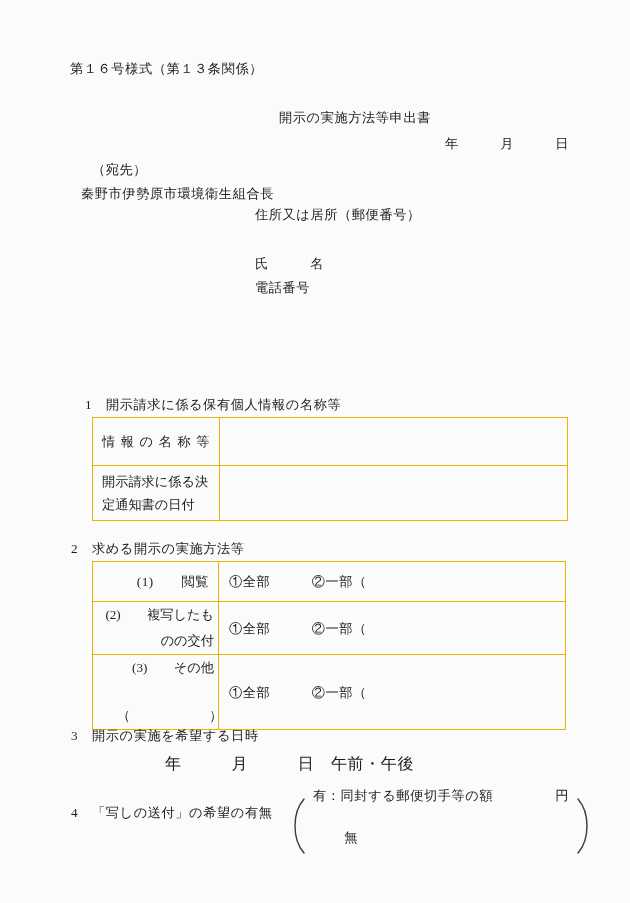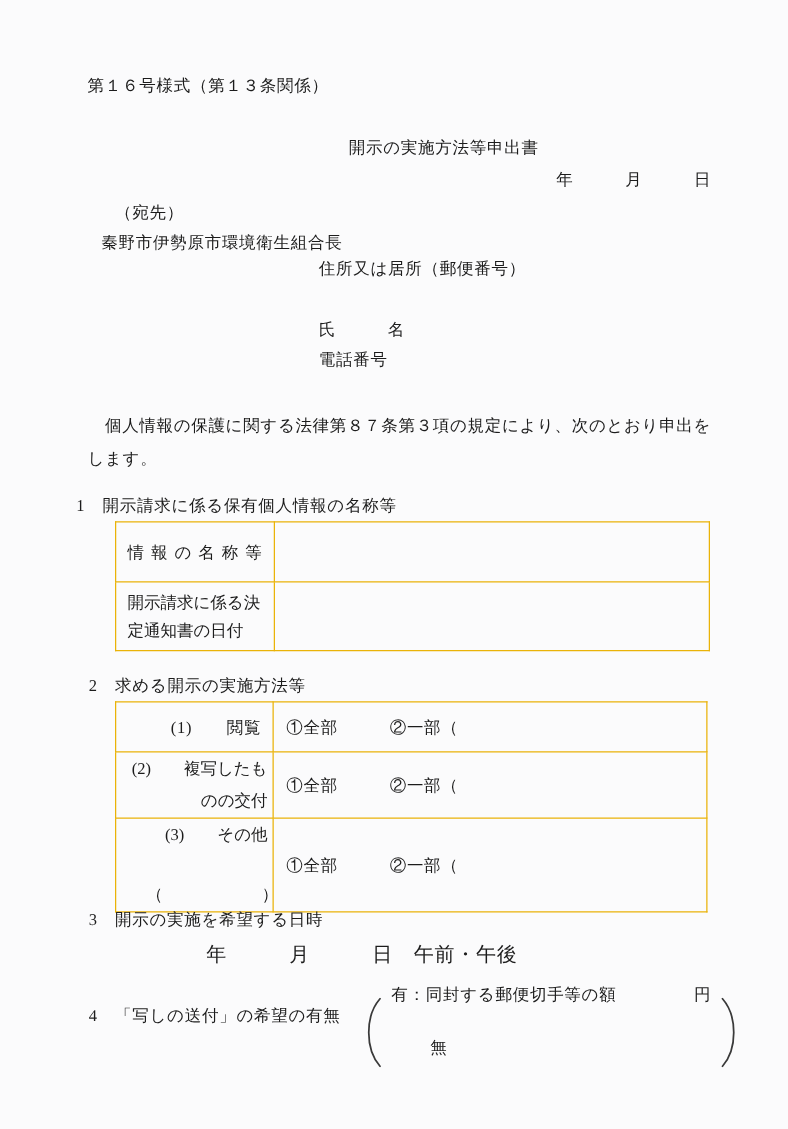--- a/index.html
+++ b/index.html
@@ -54,21 +54,21 @@
     text-indent: 14px;
   }
 
   
   .section-heading {
     position: absolute;
     font-size: 13.2px;
     letter-spacing: 0.6px;
     white-space: pre;
   }
-  #heading-1 { left: 61px; top: 396px; }
+  #heading-1 { left: 85px; top: 396px; }
   #heading-2 { left: 71px; top: 540px; }
   #heading-3 { left: 71px; top: 727px; }
   #heading-4 { left: 71px; top: 804px; }
 
   
   .form-table {
     position: absolute;
     border-collapse: collapse;
     table-layout: fixed;
     font-size: 13.2px;
@@ -190,21 +190,20 @@
   <div class="t" id="addressee-label">（宛先）</div>
 
   <div class="t" id="addressee-name">秦野市伊勢原市環境衛生組合長</div>
 
   <div class="t" id="applicant-address">住所又は居所（郵便番号）</div>
 
   <div class="t" id="applicant-name">氏　　　名</div>
 
   <div class="t" id="applicant-phone">電話番号</div>
 
-  <div id="legal-paragraph">個人情報の保護に関する法律第８７条第３項の規定により、次のとおり申出をします。</div>
 
   <div class="section-heading" id="heading-1">1　開示請求に係る保有個人情報の名称等</div>
 
   <table class="form-table" id="table-info">
     <tbody>
       <tr>
         <td class="col-label">
           <span class="cell-label label-spread">情報の名称等</span>
         </td>
         <td class="col-blank">

